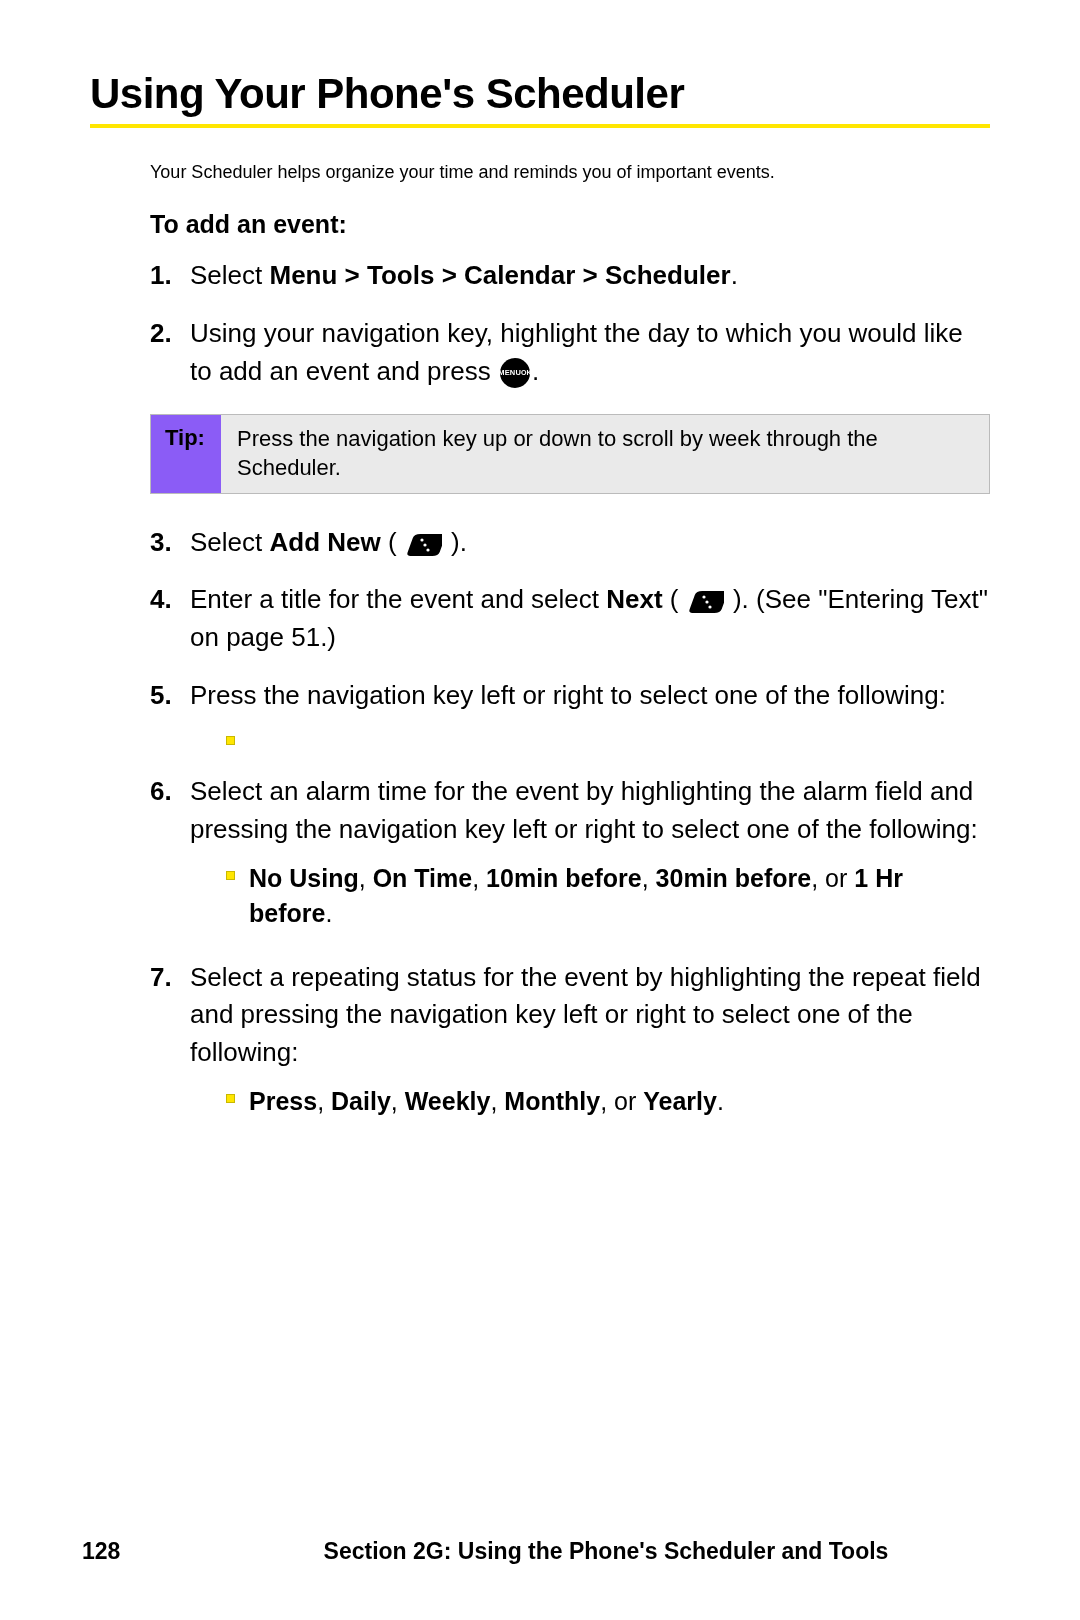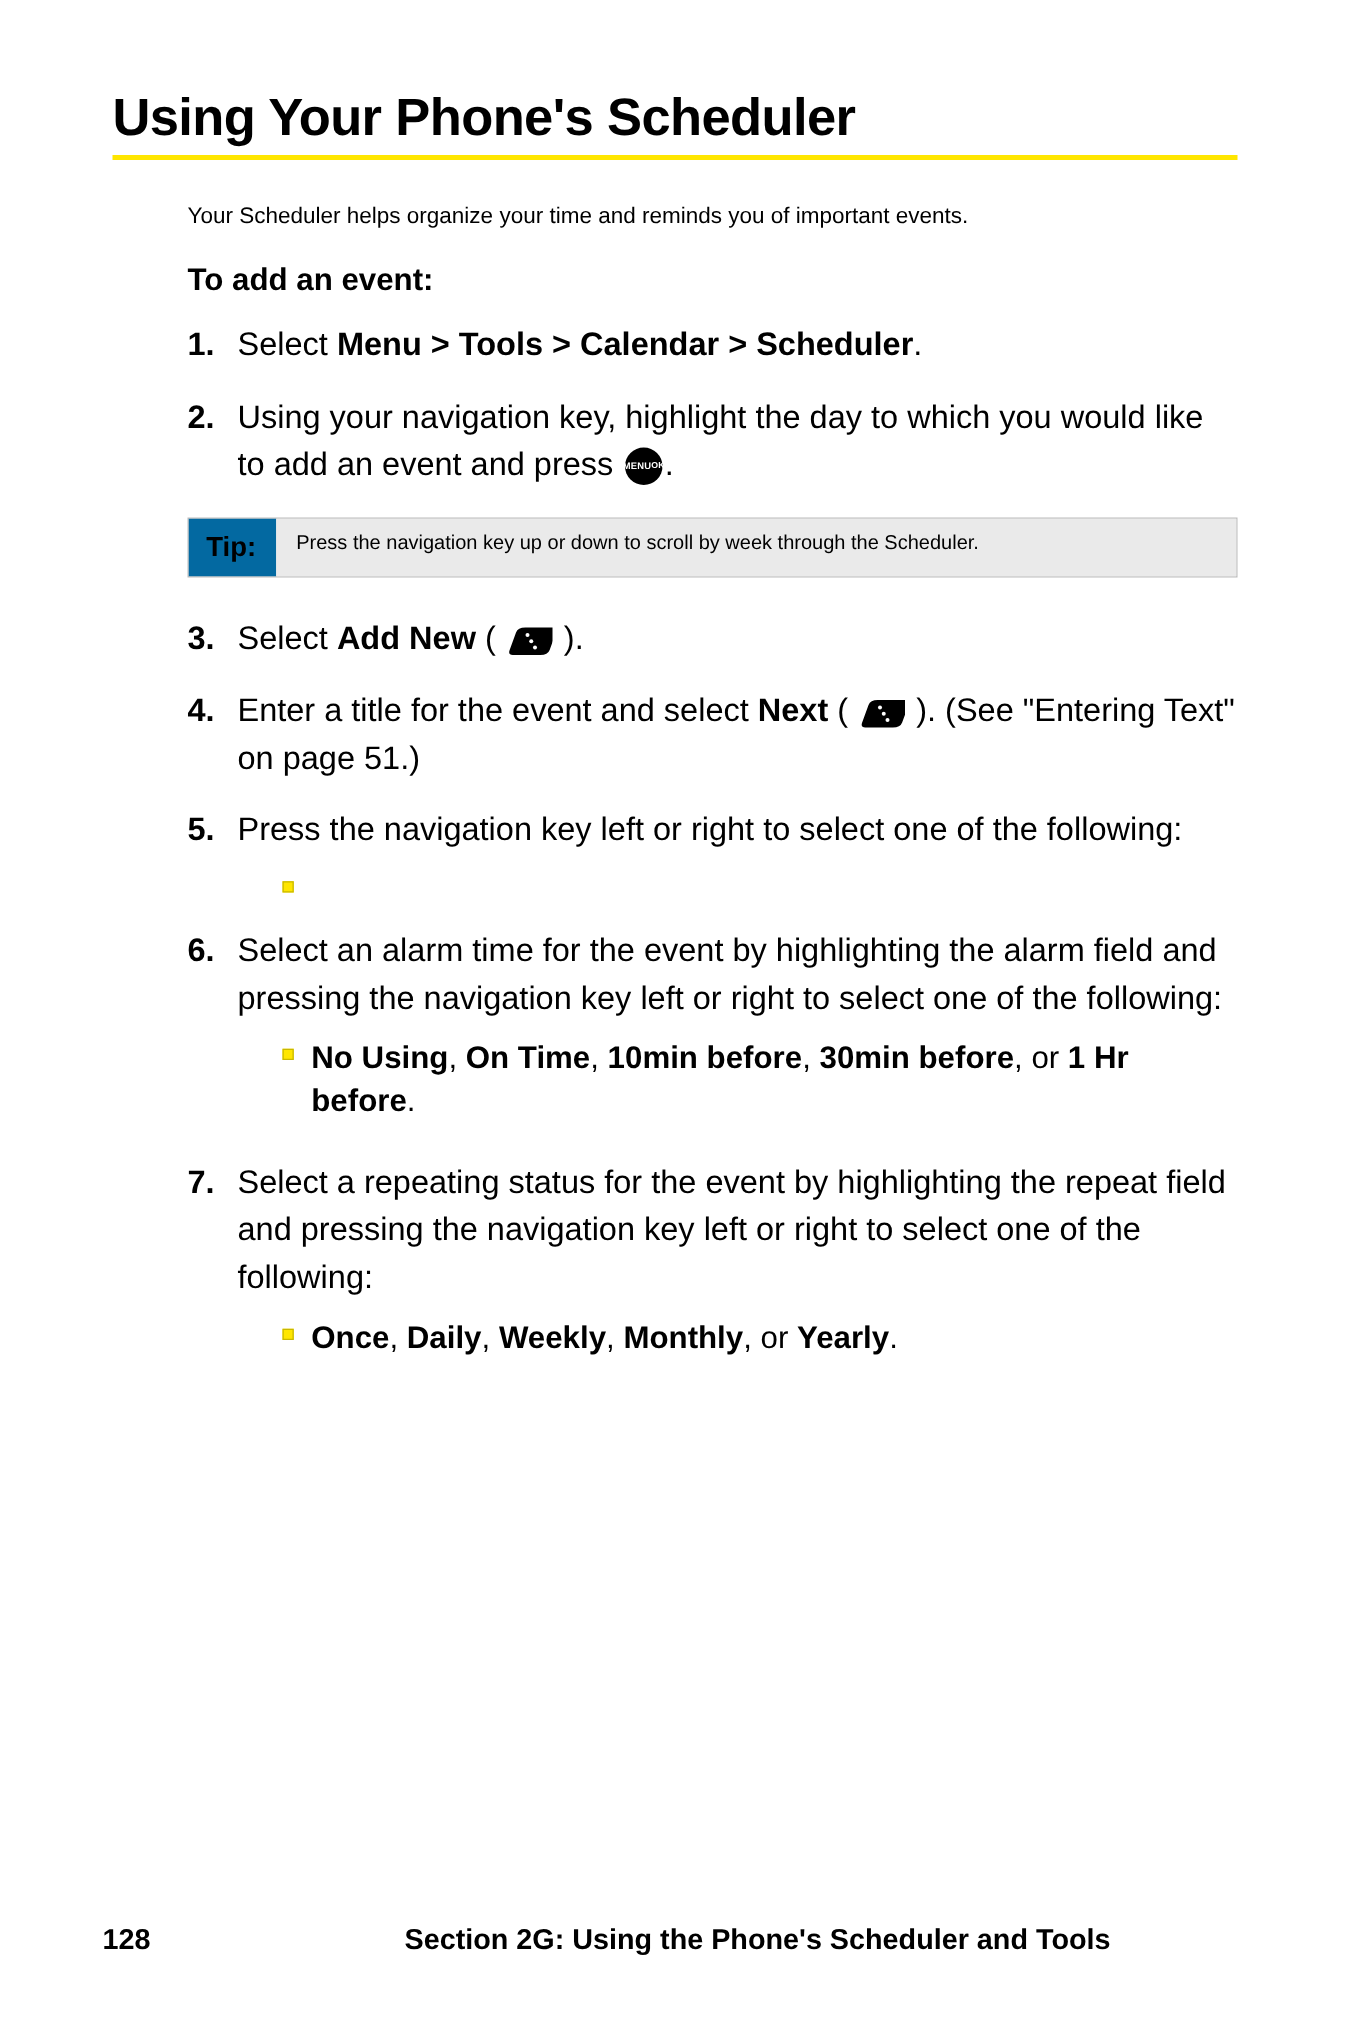--- a/index.html
+++ b/index.html
@@ -8,22 +8,22 @@
   h1.main-title { font-size: 42px; font-weight: 700; letter-spacing: -0.5px; padding-bottom: 6px; border-bottom: 4px solid #ffe600; margin-bottom: 32px; }
   h2.sub-title { font-size: 33px; font-weight: 700; letter-spacing: -0.5px; margin-left: 30px; margin-bottom: 18px; }
   p.intro { font-size: 18px; line-height: 1.35; margin-left: 60px; margin-right: 10px; margin-bottom: 26px; }
   .lead-in { font-size: 25px; font-weight: 700; margin-left: 60px; margin-bottom: 18px; }
   ol.steps { list-style: none; margin-left: 60px; font-size: 26px; }
   ol.steps > li { display: flex; margin-bottom: 20px; line-height: 1.45; }
   ol.steps > li .num { font-weight: 700; min-width: 40px; }
   ol.steps > li .body { flex: 1; }
   .b { font-weight: 700; }
   .tip-box { display: flex; margin: 24px 0 30px 60px; border: 1px solid #bbb; }
-  .tip-label { background: #0369a1; font-weight: 700; font-size: 22px; padding: 10px 14px; display: flex; align-items: flex-start; min-width: 70px; }
-  .tip-body { background: #eaeaea; font-size: 16px; line-height: 1.3; padding: 10px 16px; flex: 1; }
+  .tip-label { background: #8b5cf6; font-weight: 700; font-size: 22px; padding: 10px 14px; display: flex; align-items: flex-start; min-width: 70px; }
+  .tip-body { background: #eaeaea; font-size: 22px; line-height: 1.3; padding: 10px 16px; flex: 1; }
   .menu-ok-icon { display: inline-flex; vertical-align: middle; width: 30px; height: 30px; border-radius: 50%; background: #000; color: #fff; font-size: 8px; line-height: 1; font-weight: 700; align-items: center; justify-content: center; flex-direction: row; margin: 0 2px; }
   .menu-ok-icon .t { font-size: 7.5px; letter-spacing: 0.2px; }
   .menu-ok-icon .b2 { font-size: 7px; }
   .softkey-icon { display: inline-block; vertical-align: middle; width: 36px; height: 26px; position: relative; margin: 0 2px; }
   .sub-bullets { margin-top: 12px; }
   .sub-bullets .row { display: flex; margin-left: 36px; margin-bottom: 8px; }
   .sub-bullets .sq { width: 9px; height: 9px; background: #ffe600; border: 1px solid #c9b800; margin-top: 10px; margin-right: 14px; flex-shrink: 0; }
   .sub-bullets .txt { font-size: 25px; line-height: 1.4; }
   .footer { position: absolute; bottom: 55px; left: 82px; right: 90px; display: flex; font-size: 23px; font-weight: 700; }
   .footer .pn { min-width: 140px; }
@@ -110,21 +110,21 @@
         </div>
       </span>
     </li>
     <li>
       <span class="num">7.</span>
       <span class="body">
         <span>Select a repeating status for the event by highlighting the repeat field and pressing the navigation key left or right to select one of the following:</span>
         <div class="sub-bullets">
           <div class="row">
             <span class="sq"></span>
-            <span class="txt"><span class="b">Once</span><span>, </span><span class="b">Daily</span><span>, </span><span class="b">Weekly</span><span>, </span><span class="b">Monthly</span><span>, or </span><span class="b">Yearly</span><span>.</span></span>
+            <span class="txt"><span class="b">Press</span><span>, </span><span class="b">Daily</span><span>, </span><span class="b">Weekly</span><span>, </span><span class="b">Monthly</span><span>, or </span><span class="b">Yearly</span><span>.</span></span>
           </div>
         </div>
       </span>
     </li>
   </ol>
 
   <div class="footer">
     <span class="pn">128</span>
     <span class="sec">Section 2G: Using the Phone's Scheduler and Tools</span>
   </div>

